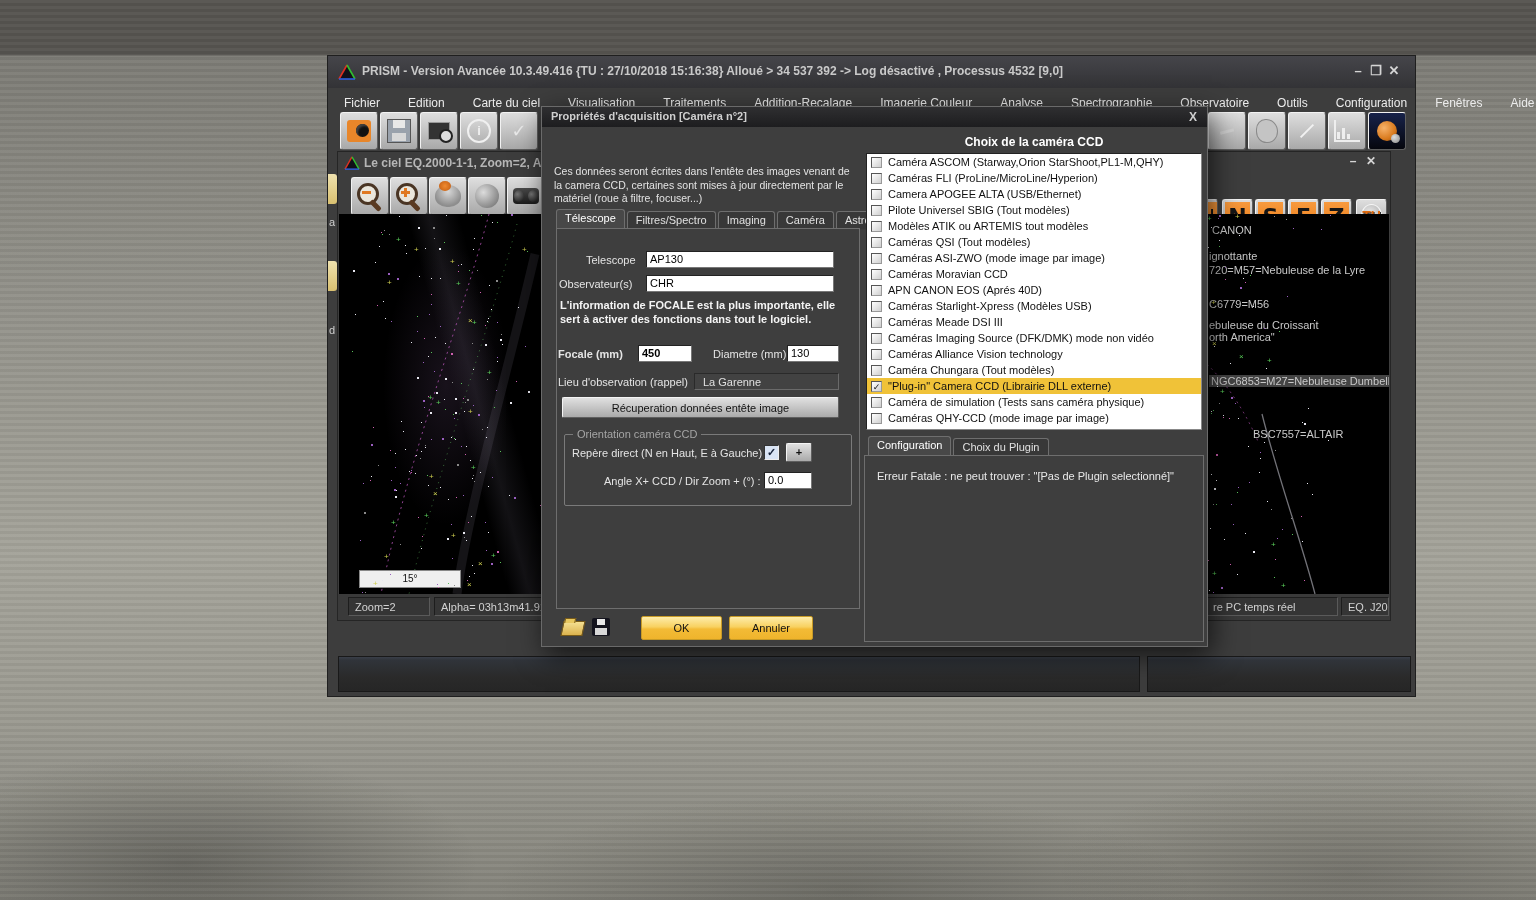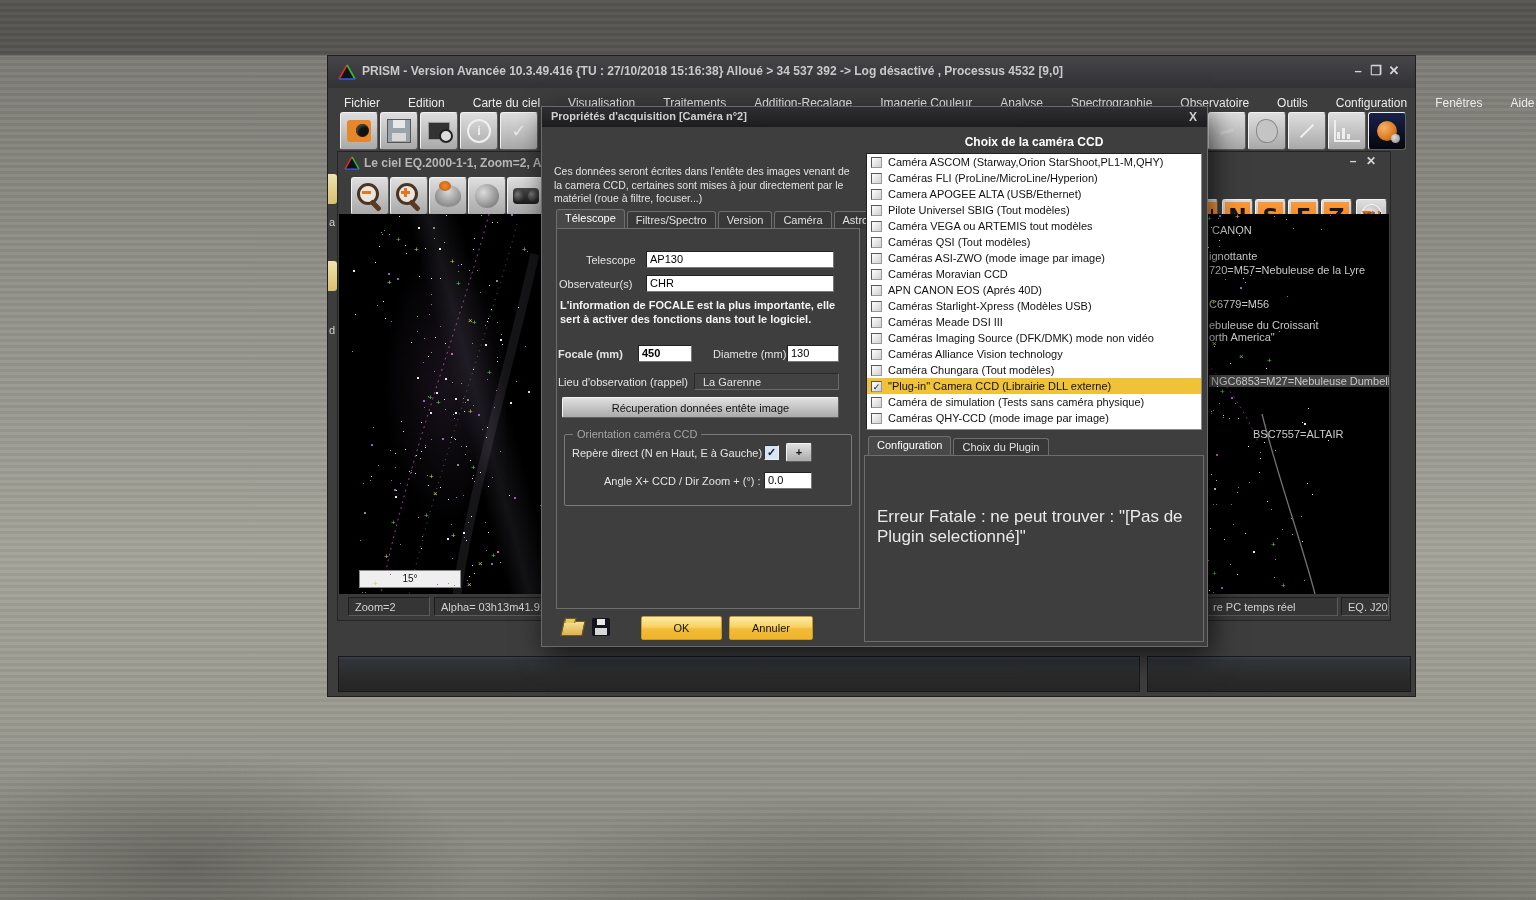--- a/index.html
+++ b/index.html
@@ -107,21 +107,21 @@
         border:1px solid #c79a26;border-radius:2px;font-size:11px;color:#111;text-align:center;box-sizing:border-box;}
   .chk{box-sizing:border-box;background:#d9e4f4;border:1px solid #333;border-bottom-color:#eee;border-right-color:#eee;
         font-size:11px;line-height:12px;text-align:center;color:#17233a;font-weight:bold;}
   
   #camlist{background:#fff;border:1px solid #222;border-bottom-color:#888;border-right-color:#888;overflow:hidden;box-sizing:border-box;}
   .cam-row{display:flex;align-items:center;height:16px;padding-left:4px;font-size:11px;color:#111;white-space:nowrap;}
   .cam-row.hl{background:#f0c238;}
   .cbx{flex:0 0 auto;width:11px;height:11px;background:linear-gradient(135deg,#ffffff,#cfcfcf);
        border:1px solid #999;border-top-color:#555;border-left-color:#555;margin-right:6px;
        font-size:9px;line-height:10px;text-align:center;color:#111;box-sizing:border-box;}
-  .errtext{font-size:17px;color:#e9e9e9;margin-top:37px;}
+  .errtext{font-size:11px;color:#e9e9e9;}
   
   .folder-ic{width:20px;height:13px;background:linear-gradient(180deg,#f5e092,#dbb34e);border:1px solid #7a5c18;
        transform:skewX(-12deg);position:relative;}
   .folder-ic::before{content:"";position:absolute;left:0;top:-4px;width:9px;height:4px;background:#e8c860;border:1px solid #7a5c18;border-bottom:none;}
   .dflop-ic{width:18px;height:18px;background:#14141e;border-radius:2px;position:relative;}
   .dflop-ic::before{content:"";position:absolute;left:5px;top:1px;width:8px;height:6px;background:#e8e8e8;}
   .dflop-ic::after{content:"";position:absolute;left:3px;bottom:1px;width:12px;height:7px;background:#d8d8d8;}
   
   .bpanel{top:600px;height:36px;background:linear-gradient(180deg,#3a3f49 0,#30343a 3px,#2a2a2a 60%,#262626);border:1px solid #191919;box-sizing:border-box;}
   .fraglabel{position:absolute;font-size:11px;color:#cfcfcf;}
@@ -624,21 +624,21 @@
   </div>
 
   <div class="abs" id="dlg">
     <div class="abs" id="dlgtitle">
       <span>Propriétés d'acquisition [Caméra n°2]</span>
       <div class="abs" id="dlgclose">X</div>
     </div>
 
     <div class="abs dpar" style="left:12px;top:58px;width:300px">Ces données seront écrites dans l'entête des images  venant de la camera CCD, certaines sont mises à jour directement par le matériel (roue à filtre, focuser...)</div>
 
-    <div class="abs" style="left:14px;top:102px" id="dlgtabs"><span class="dtab active">Télescope</span><span class="dtab">Filtres/Spectro</span><span class="dtab">Version</span><span class="dtab">Caméra</span><span class="dtab">Astrometrie</span></div>
+    <div class="abs" style="left:14px;top:102px" id="dlgtabs"><span class="dtab active">Télescope</span><span class="dtab">Filtres/Spectro</span><span class="dtab">Imaging</span><span class="dtab">Caméra</span><span class="dtab">Astrometrie</span></div>
     <div class="abs tabpage" style="left:14px;top:121px;width:302px;height:379px"></div>
 
     <div class="flabel" style="left:44px;top:147px">Telescope</div>
     <div class="finput" style="left:104px;top:144px;width:188px">AP130</div>
     <div class="flabel" style="left:17px;top:171px">Observateur(s)</div>
     <div class="finput" style="left:104px;top:168px;width:188px">CHR</div>
     <div class="abs note" style="left:18px;top:192px;width:280px">L'information de FOCALE est la plus importante, elle sert à activer des fonctions dans tout le logiciel.</div>
     <div class="flabel" style="left:16px;top:241px;font-weight:bold">Focale (mm)</div>
     <div class="finput" style="left:96px;top:238px;width:54px;font-weight:bold">450</div>
     <div class="flabel" style="left:171px;top:241px">Diametre (mm)</div>
@@ -678,21 +678,21 @@
         <div class="cam-row">
           <span class="cbx"></span>
           <span>Camera APOGEE ALTA (USB/Ethernet)</span>
         </div>
         <div class="cam-row">
           <span class="cbx"></span>
           <span>Pilote Universel SBIG (Tout modèles)</span>
         </div>
         <div class="cam-row">
           <span class="cbx"></span>
-          <span>Caméra VEGA ou ARTEMIS tout modèles</span>
+          <span>Modèles ATIK ou ARTEMIS tout modèles</span>
         </div>
         <div class="cam-row">
           <span class="cbx"></span>
           <span>Caméras QSI (Tout modèles)</span>
         </div>
         <div class="cam-row">
           <span class="cbx"></span>
           <span>Caméras ASI-ZWO (mode image par image)</span>
         </div>
         <div class="cam-row">

